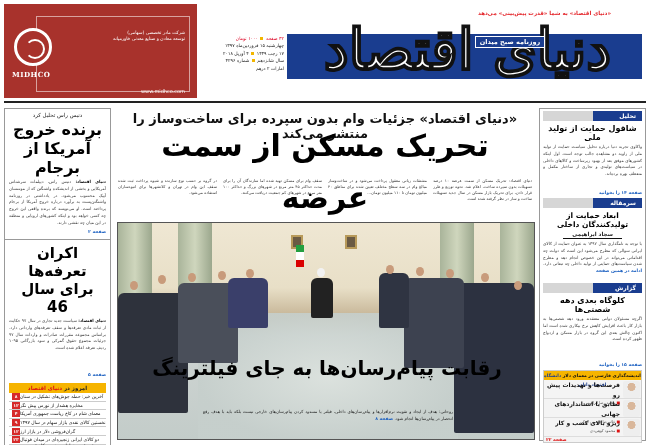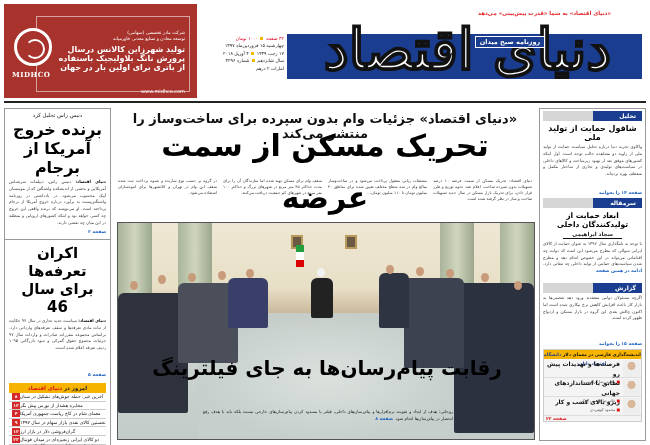--- a/index.html
+++ b/index.html
@@ -80,21 +80,20 @@
 <body>
 
 <div class="abs ad">
   <div class="frame"></div>
   <div class="logo"></div>
   <div class="brand">MIDHCO</div>
   <div class="co">
     <div>شرکت مادر تخصصی (سهامی)</div>
     <div>توسعه معادن و صنایع معدنی خاورمیانه</div>
   </div>
-  <div class="slogan">تولید شهرزاین کالانس درسال پرورش نانگ بلاولیجیک باستفاده از باتری برای اولین بار در جهان</div>
   <div class="url">www.midhco.com</div>
 </div>
 
 <div class="abs mast-bar"></div>
 <div class="abs mast-logo">دنیای اقتصاد</div>
 <div class="abs tagline">«دنیای اقتصاد» به شما «قدرت پیش‌بینی» می‌دهد</div>
 <div class="abs daily">روزنامه صبح میدان</div>
 <div class="abs issue">
   <div><span class="price">۳۲ صفحه</span> <span class="dot"></span> <span class="price">۱۰۰۰ تومان</span></div>
   <div>چهارشنبه ۱۵ فروردین‌ماه ۱۳۹۷</div>
@@ -205,20 +204,21 @@
         <div class="box-head">سرمقاله</div>
       </div>
     <div class="bighead" style="font-size:7.5px; margin-top:3px;">ابعاد حمایت از تولیدکنندگان داخلی</div>
     <div class="kicker" style="font-weight:bold; margin:2px 20px; border-bottom:1px solid #111; padding-bottom:1px;">سجاد ابراهیمی</div>
     <div class="body-text" style="height:40px; overflow:hidden; margin-top:2px;"><span>با توجه به نامگذاری سال ۱۳۹۷ به عنوان حمایت از کالای ایرانی سوالی که مطرح می‌شود این است که دولت چه اقداماتی می‌تواند در این خصوص انجام دهد و مطرح شدن سیاست‌های حمایتی از تولید داخلی چه تبعاتی دارد.</span> <span class="more">ادامه در همین صفحه</span></div>
   </div>
   <div style="padding:2px 3px 0;">
     <div class="box-strip">
         <div class="box-head">گزارش</div>
       </div>
+    <div class="bighead" style="font-size:8px; margin-top:3px;">کلوگاه بعدی دهه شصتی‌ها</div>
     <div class="body-text" style="height:46px; overflow:hidden; margin-top:2px;"><span>اگرچه مسئولان دولتی معتقدند ورود دهه شصتی‌ها به بازار کار باعث افزایش کاهش نرخ بیکاری شده است اما اکنون چالش بعدی این گروه در بازار مسکن و ازدواج ظهور کرده است.</span></div>
     <div class="more">صفحه ۱۵ را بخوانید</div>
   </div>
   <div class="ext" style="margin-top:3px;">
     <div class="ext-head"><span>اندیشه‌گذاری فارسی در معمای دلار</span> <span class="blue">دانشگاه اقتصاد دانان</span></div>
     <div class="ext-item">
         <div class="ph"></div>
         <div class="tx">
           <div class="t1">فرصت‌ها و تهدیدات پیش رو</div>
           <div class="t2">محمد رضا ابراهیمی</div>

